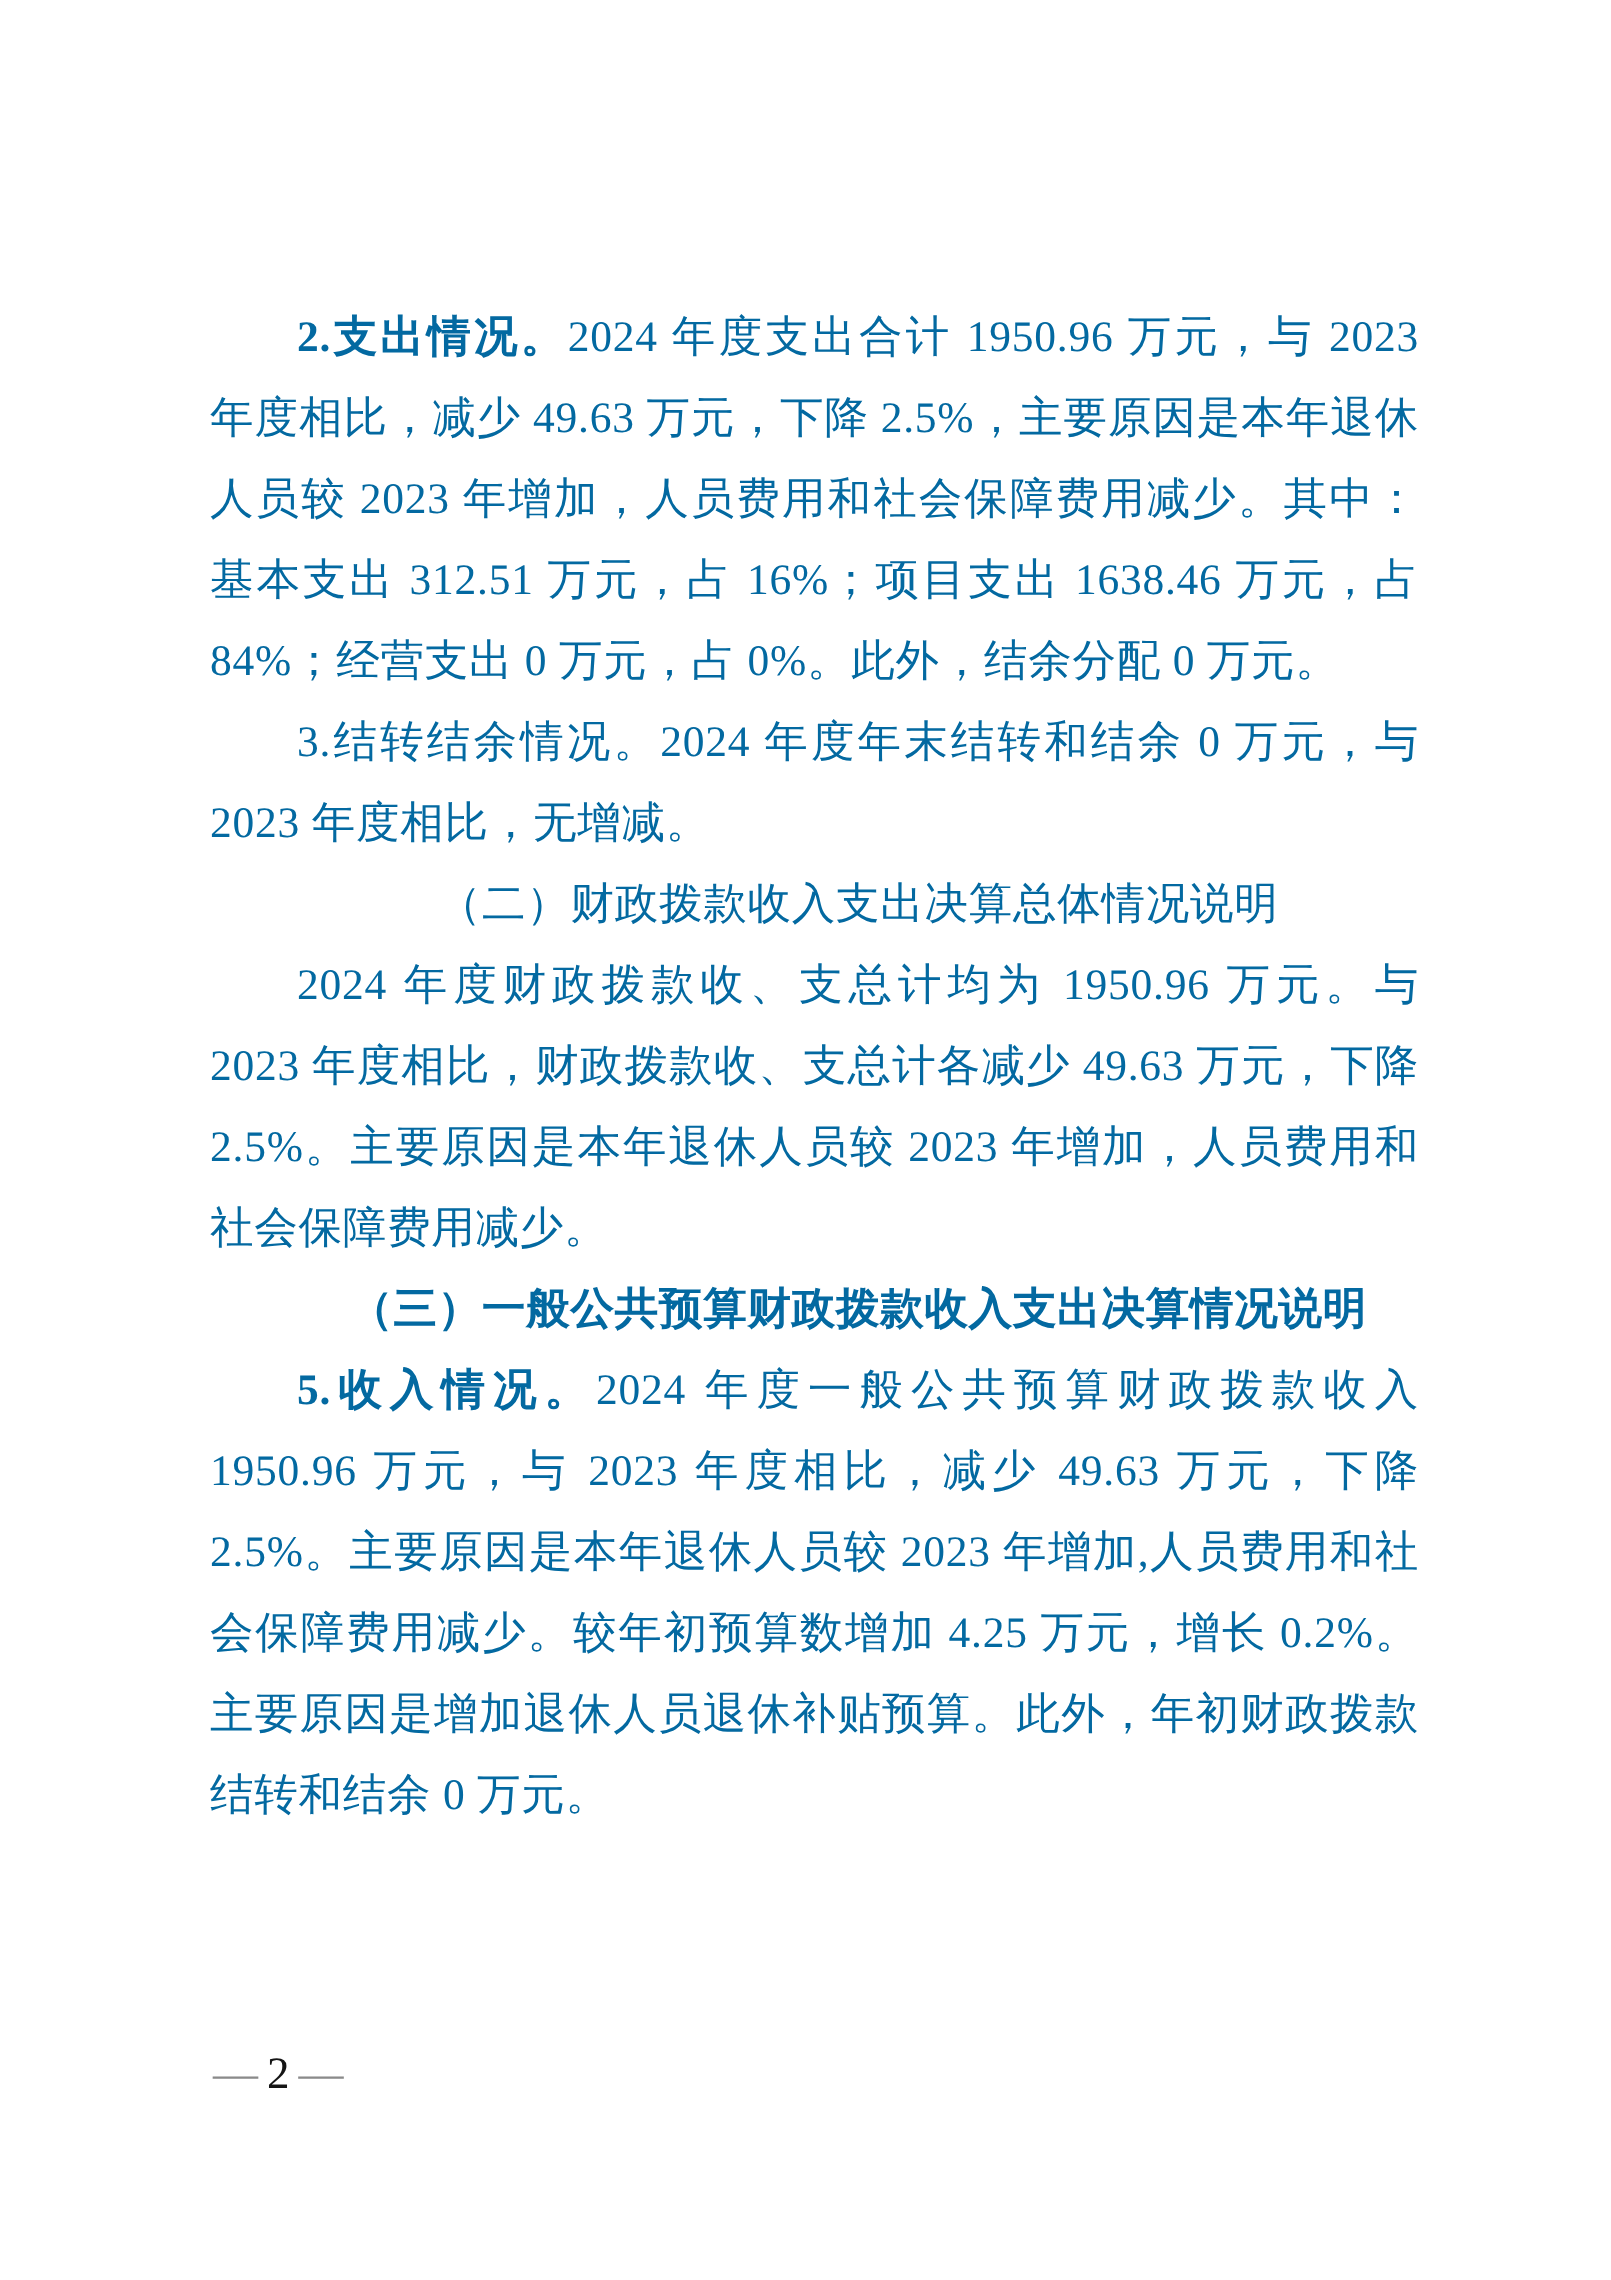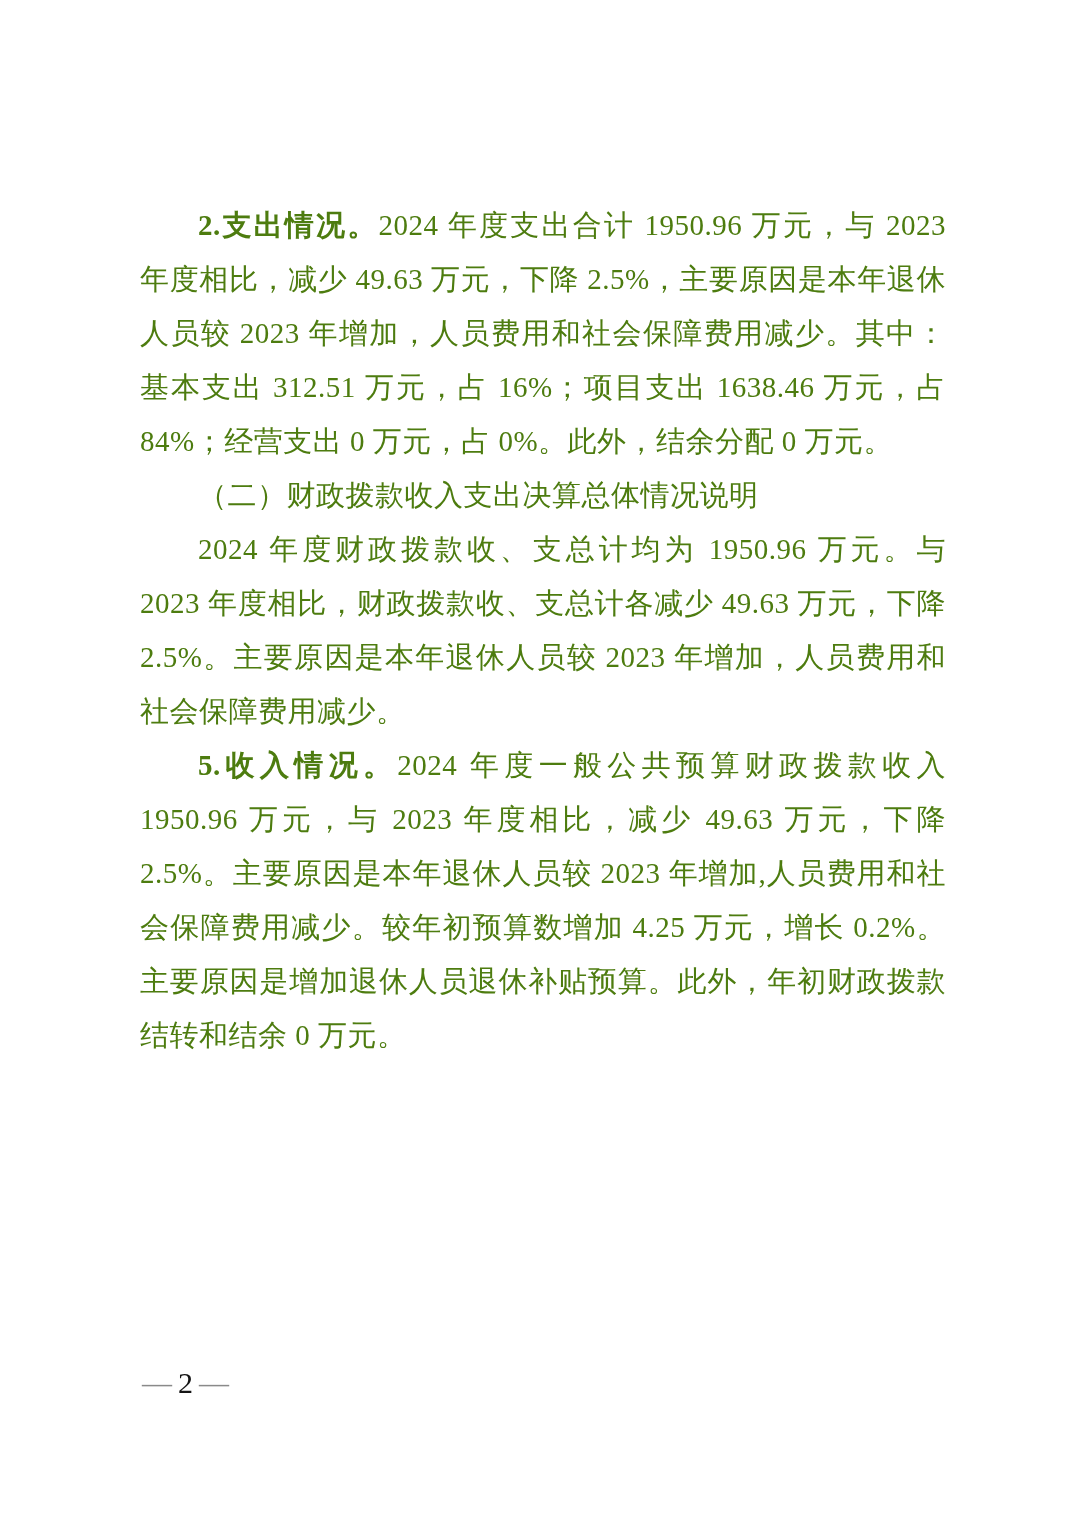--- a/index.html
+++ b/index.html
@@ -19,31 +19,31 @@
     left: 140px;
     top: 198px;
     width: 806px;
   }
   .para {
     margin: 0;
     padding: 0;
     font-family: "Liberation Serif", "DejaVu Serif", serif;
     font-size: 29px;
     line-height: 54px;
-    color: #4d7c0f;
+    color: #0369a1;
     text-align: justify;
     text-justify: inter-ideograph;
     text-indent: 58px;
     letter-spacing: 0.5px;
   }
   .para .lead {
     font-weight: 700;
   }
   .heading {
-    text-align: left;
+    text-align: center;
   }
   .heading-bold {
     font-weight: 700;
   }
   .page-footer {
     position: absolute;
     left: 136px;
     top: 1363px;
     font-family: "Liberation Serif", "DejaVu Serif", serif;
     font-size: 30px;
@@ -61,25 +61,27 @@
 </style>
 </head>
 <body>
 
 <div class="page">
 
   <main class="content">
 
     <p class="para"><span class="lead">2.支出情况。</span><span>2024 年度支出合计 1950.96 万元，与 2023 年度相比，减少 49.63 万元，下降 2.5%，主要原因是本年退休人员较 2023 年增加，人员费用和社会保障费用减少。其中：基本支出 312.51 万元，占 16%；项目支出 1638.46 万元，占 84%；经营支出 0 万元，占 0%。此外，结余分配 0 万元。</span></p>
 
+    <p class="para"><span>3.结转结余情况。2024 年度年末结转和结余 0 万元，与 2023 年度相比，无增减。</span></p>
 
     <p class="para heading"><span>（二）财政拨款收入支出决算总体情况说明</span></p>
 
     <p class="para"><span>2024 年度财政拨款收、支总计均为 1950.96 万元。与 2023 年度相比，财政拨款收、支总计各减少 49.63 万元，下降 2.5%。主要原因是本年退休人员较 2023 年增加，人员费用和社会保障费用减少。</span></p>
 
+    <p class="para heading heading-bold"><span>（三）一般公共预算财政拨款收入支出决算情况说明</span></p>
 
     <p class="para"><span class="lead">5.收入情况。</span><span>2024 年度一般公共预算财政拨款收入 1950.96 万元，与 2023 年度相比，减少 49.63 万元，下降 2.5%。主要原因是本年退休人员较 2023 年增加,人员费用和社会保障费用减少。较年初预算数增加 4.25 万元，增长 0.2%。主要原因是增加退休人员退休补贴预算。此外，年初财政拨款结转和结余 0 万元。</span></p>
 
 
   </main>
 
   <footer class="page-footer">
     <span class="dash">—</span><span class="num">2</span><span class="dash">—</span>
   </footer>
 

